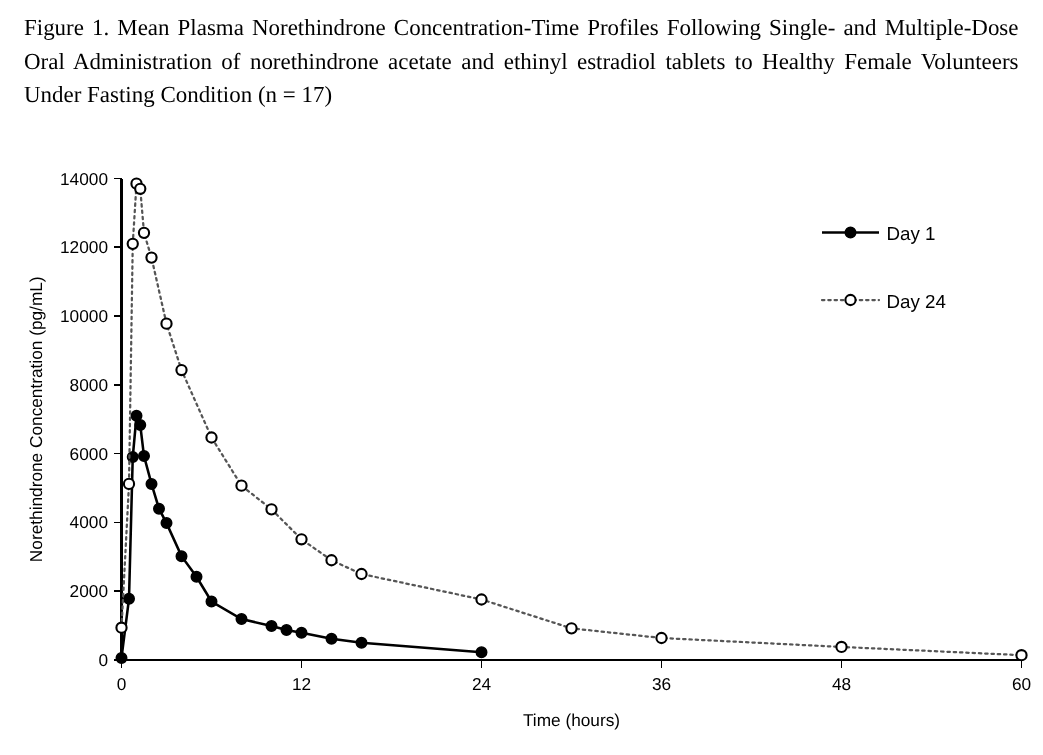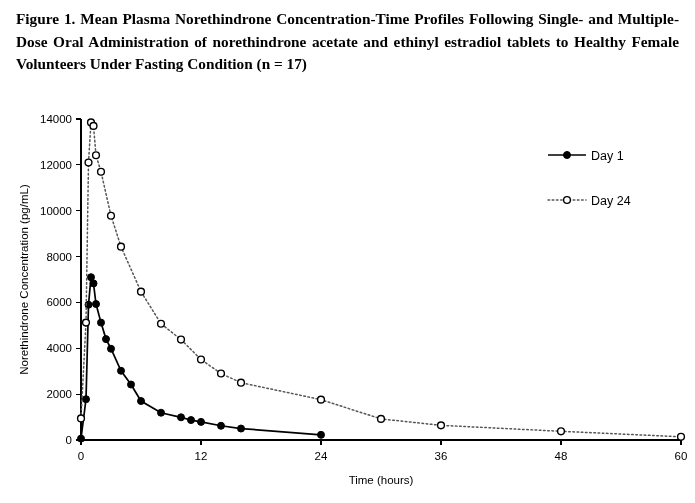--- a/index.html
+++ b/index.html
@@ -14,21 +14,21 @@
     font-family: "Liberation Sans", sans-serif;
     color: #000000;
     overflow: hidden;
   }
   #figure-caption {
     position: absolute;
     left: 16px;
     top: 8px;
     width: 663px;
     font-family: "Liberation Serif", serif;
-    font-weight: bold;
+    font-weight: normal;
     font-size: 15.3px;
     line-height: 22.5px;
     text-align: justify;
     text-justify: inter-word;
     color: #000000;
   }
   #chart-area {
     position: absolute;
     left: 0;
     top: 106px;

